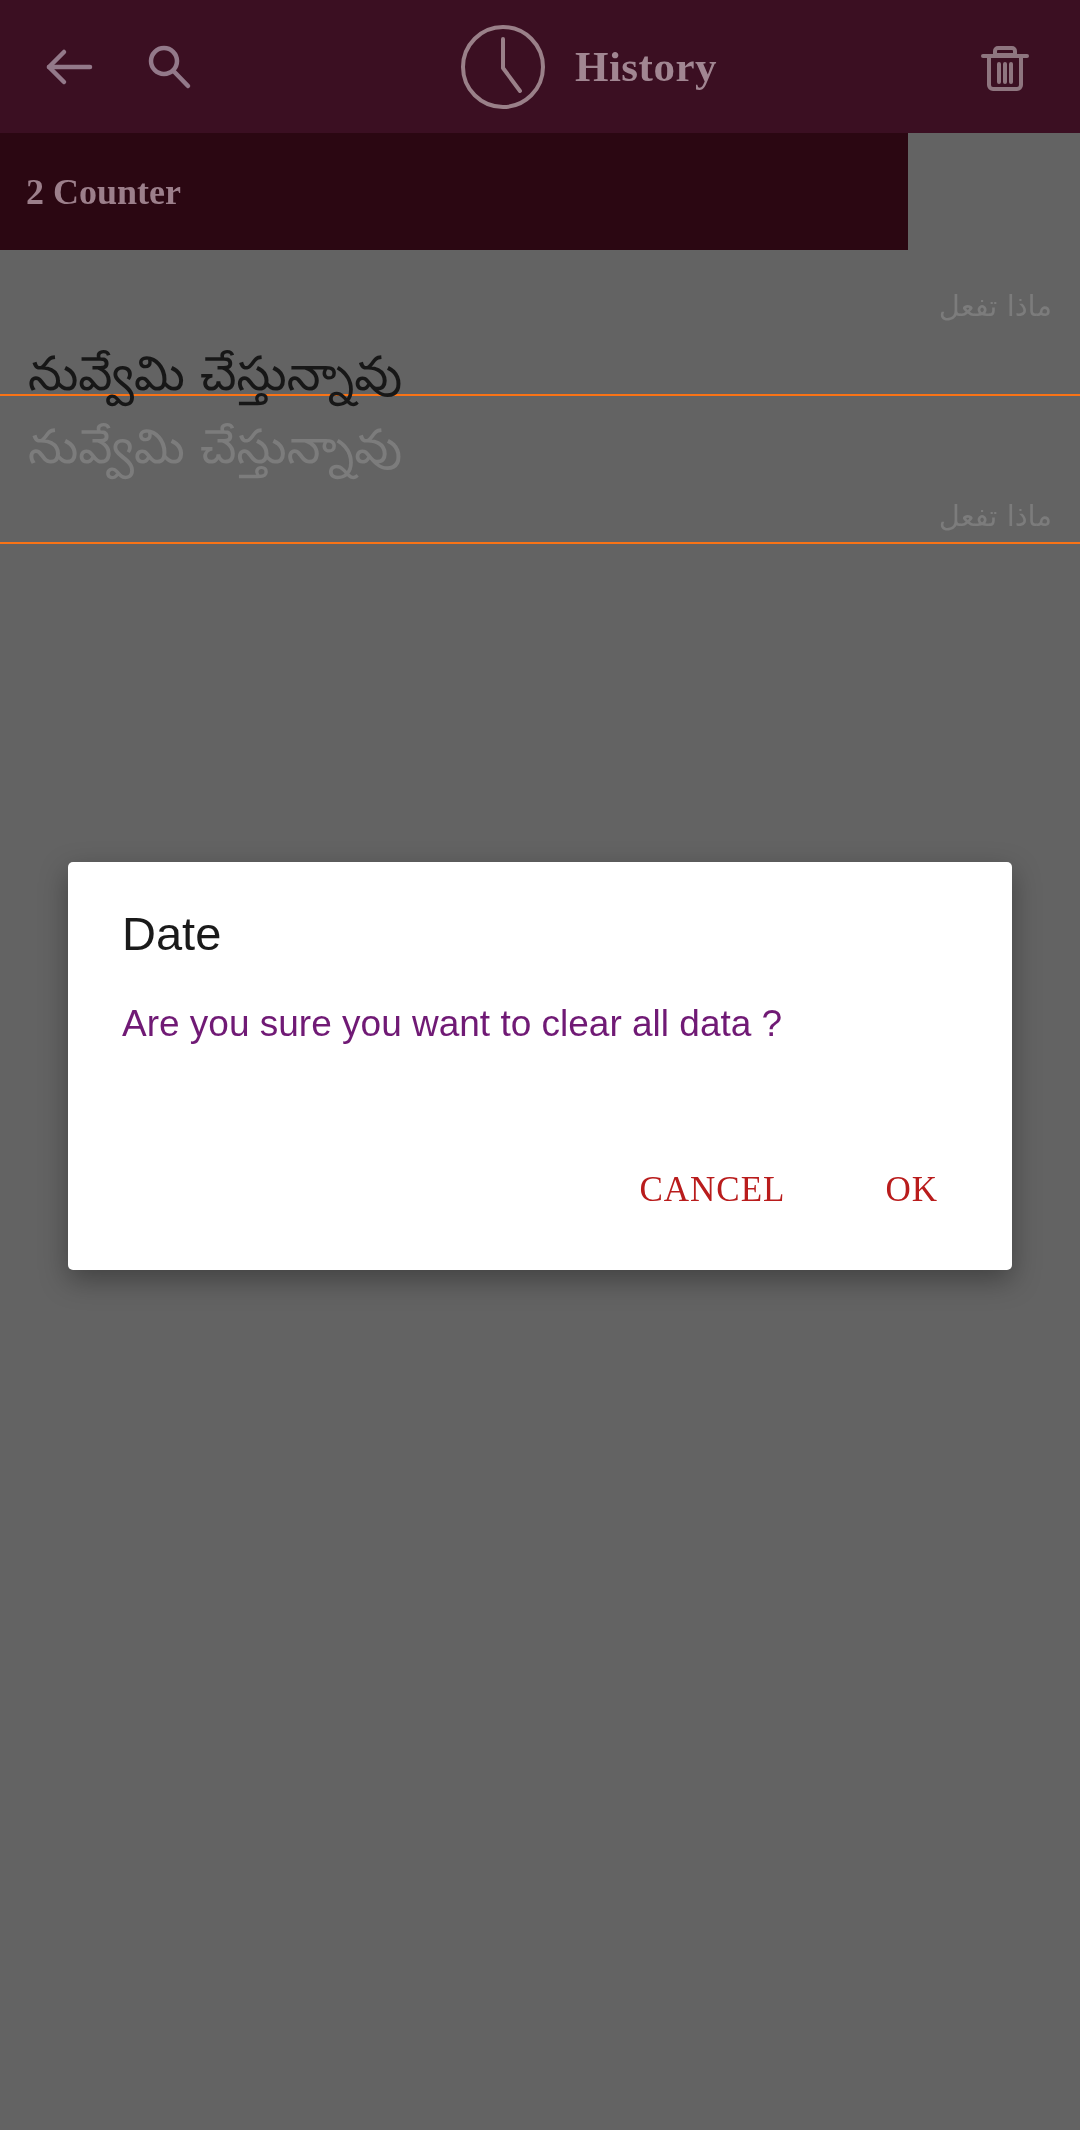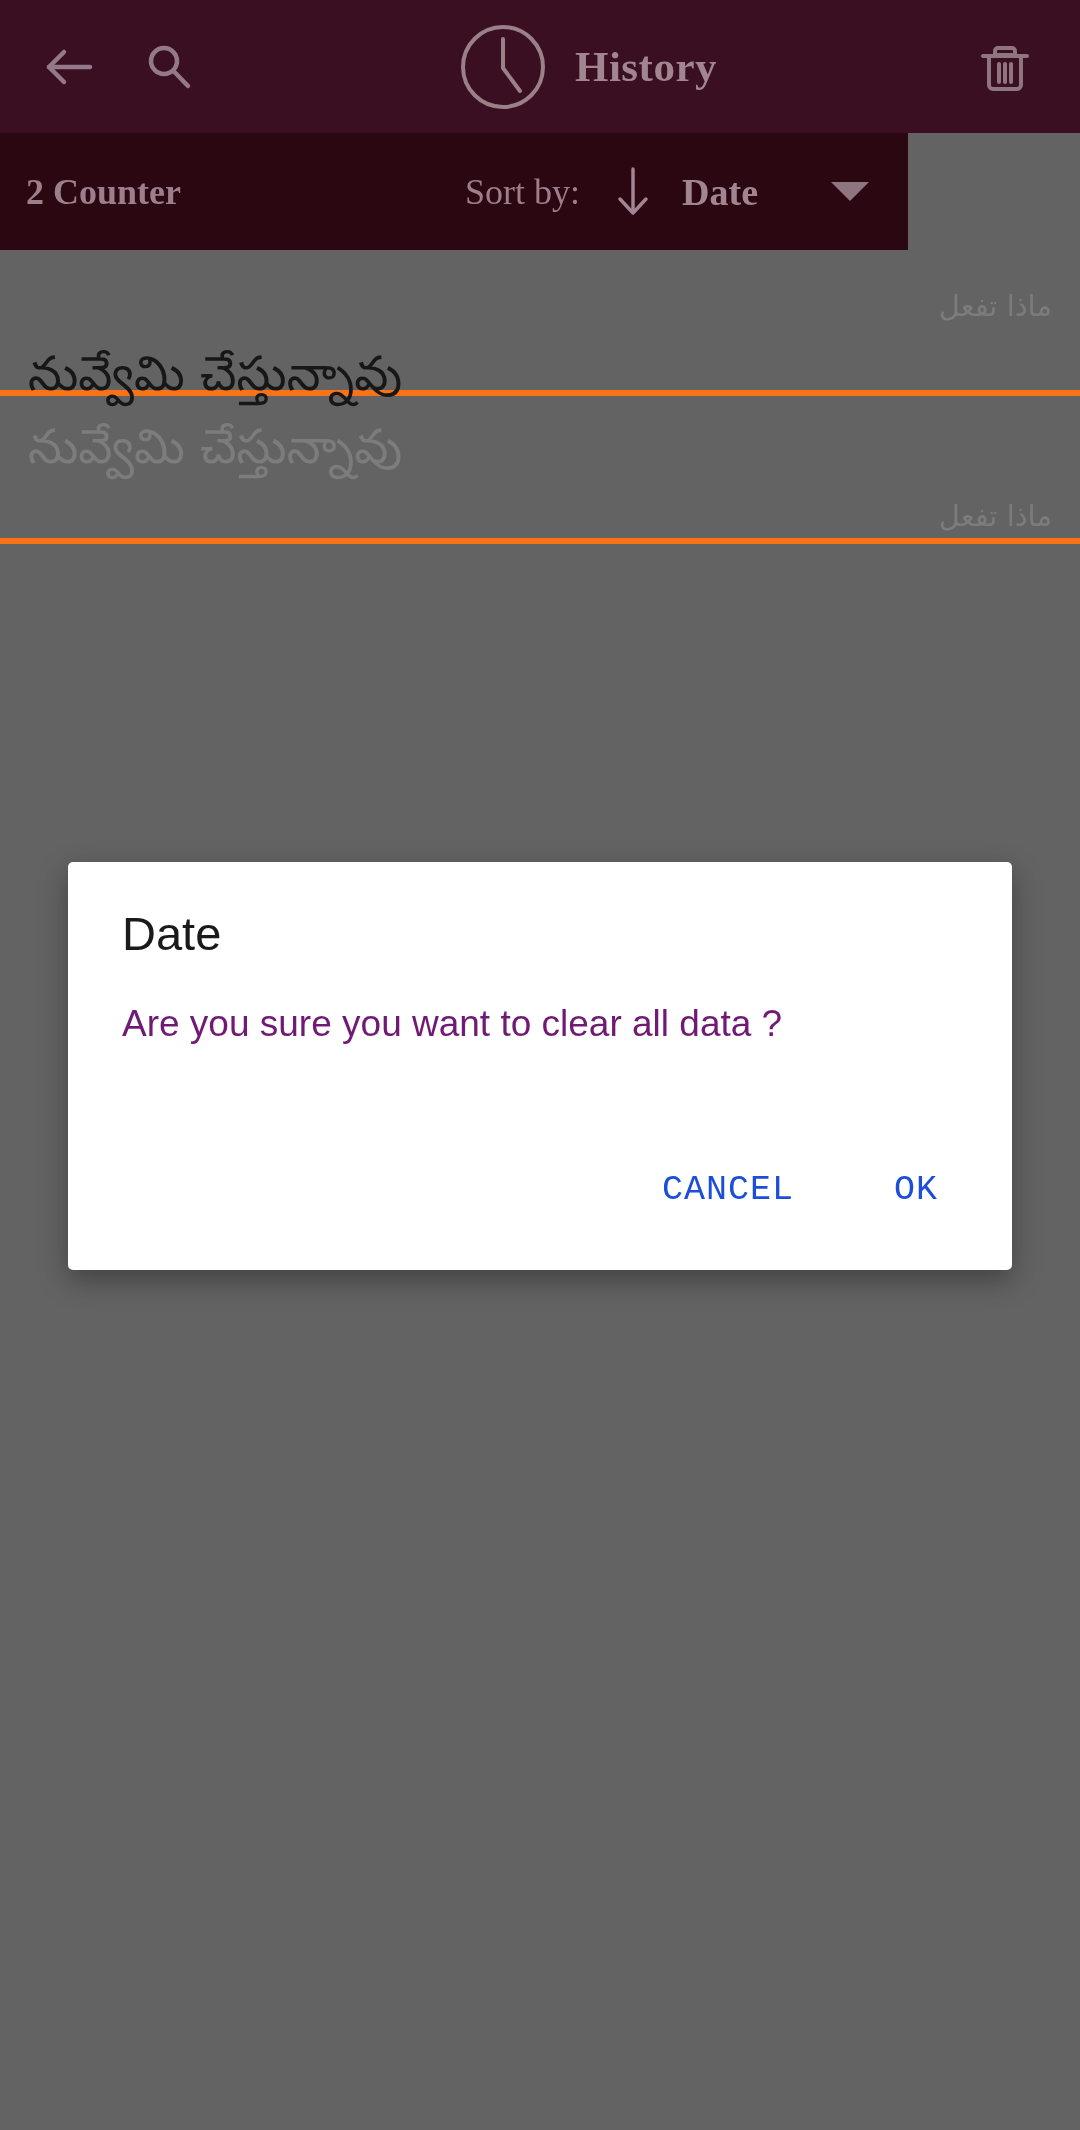--- a/index.html
+++ b/index.html
@@ -114,21 +114,21 @@
     top: 250px; left: 0;
     width: 1080px;
     height: 1880px;
     background: #636363;
     box-sizing: border-box;
   }
   .list-item {
     position: relative;
     box-sizing: border-box;
     padding: 0 28px;
-    border-bottom: 6px solid #f97316;
+    border-bottom: 2px solid #f97316;
   }
   .item-sub-ar {
     font-family: "DejaVu Sans", sans-serif;
     direction: rtl;
     text-align: right;
     font-size: 29px;
     color: #7C7C7C;
     line-height: 1;
   }
   .item-title-te {
@@ -183,23 +183,23 @@
   }
   #dialog-actions {
     position: absolute;
     right: 48px;
     bottom: 46px;
     display: flex;
     align-items: center;
     gap: 0px;
   }
   .dialog-btn {
-    font-family: Liberation Mono, monospace;
+    font-family: Liberation Serif, serif;
     font-size: 35px;
-    color: #1d4ed8;
+    color: #b91c1c;
     background: transparent;
     border: none;
     letter-spacing: 1px;
     padding: 14px 26px;
     cursor: pointer;
     white-space: nowrap;
   }
   #ok-button { margin-left: 48px; }
 </style>
 </head>
@@ -245,38 +245,20 @@
         <line x1="29" y1="26" x2="29" y2="44"></line>
         <line x1="35" y1="26" x2="35" y2="44"></line>
       </g>
     </svg>
   </div>
 </div>
 
 <div id="sort-bar">
   <div id="counter-label">2 Counter</div>
 
-  <div id="sort-controls">
-    <div id="sort-by-label">Sort by:</div>
-
-    <div id="sort-dir-icon">
-      <svg width="40" height="52" viewBox="0 0 40 52">
-        <g stroke="#A18692" stroke-width="3.5" fill="none" stroke-linecap="round" stroke-linejoin="round">
-          <line x1="20" y1="3" x2="20" y2="46"></line>
-          <polyline points="7,33 20,47 33,33"></polyline>
-        </g>
-      </svg>
-    </div>
-
-    <div id="sort-field">Date</div>
-
-    <div id="sort-caret-icon">
-      <div class="caret-tri"></div>
-    </div>
-  </div>
 </div>
 
 <div id="history-list">
 
   <div class="list-item" id="item-1">
     <div class="item-sub-ar">ماذا تفعل</div>
     <div class="item-title-te">నువ్వేమి చేస్తున్నావు</div>
   </div>
 
   <div class="list-item" id="item-2">

